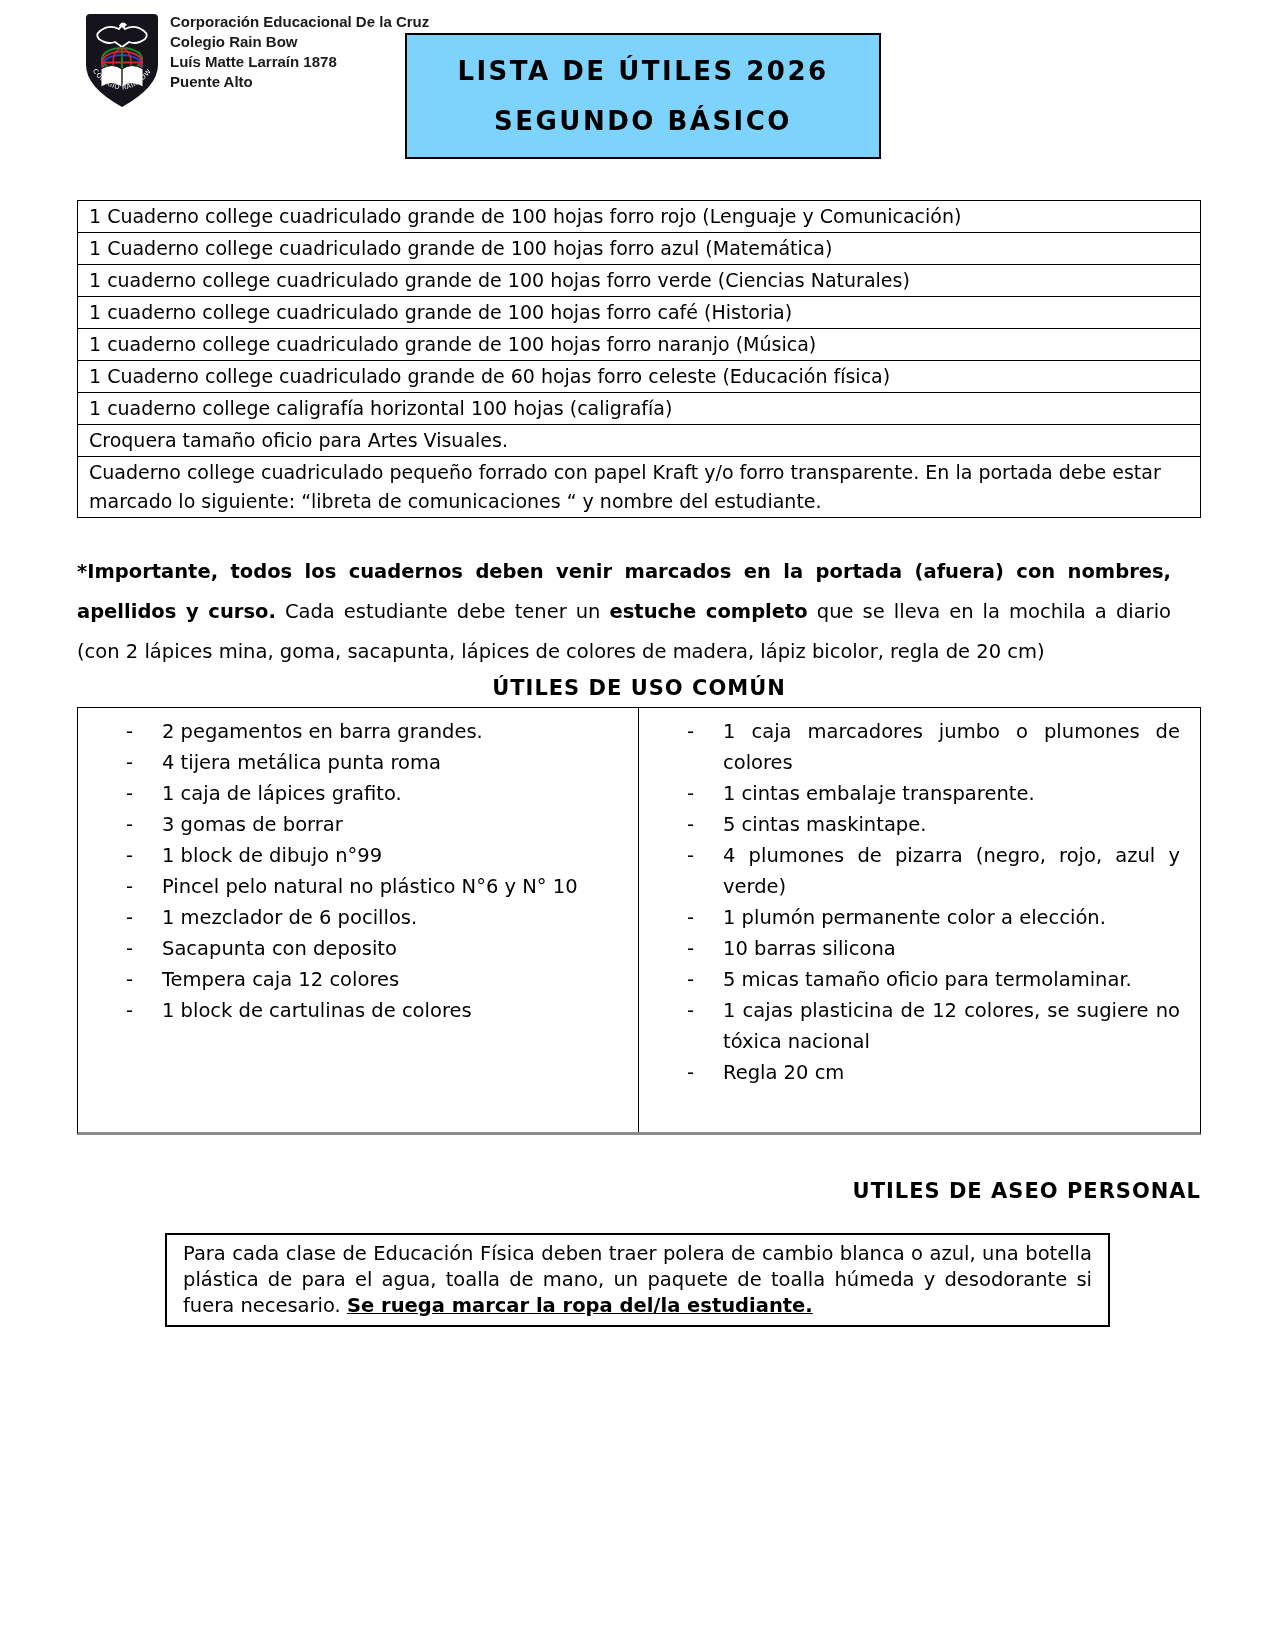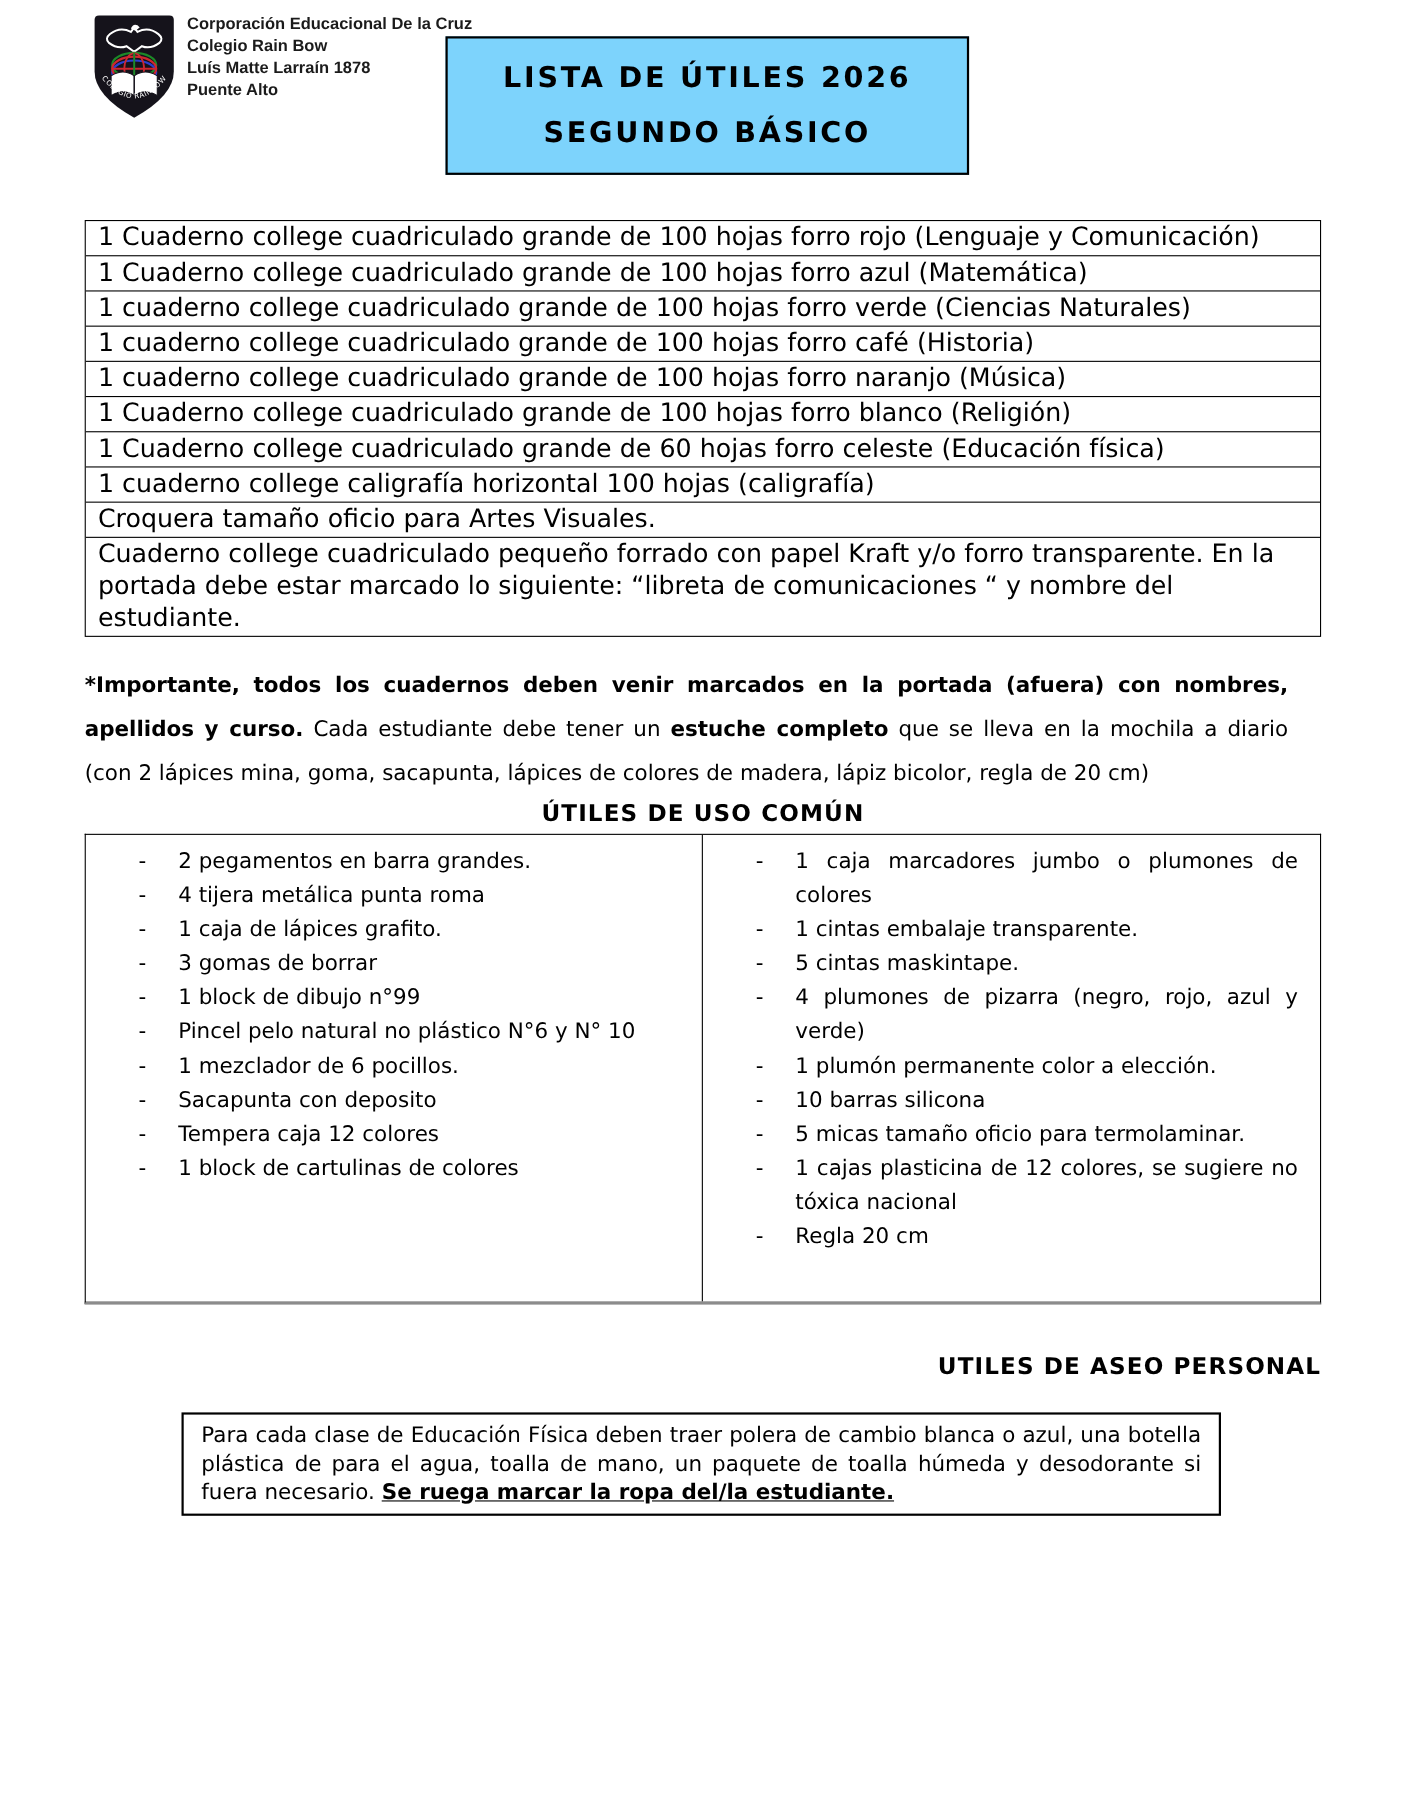--- a/index.html
+++ b/index.html
@@ -21,26 +21,26 @@
     justify-content:space-evenly;align-items:center;text-align:center;
     background:#7dd3fc;
   }
   .title-line{font-weight:bold;font-size:26px;letter-spacing:2.5px;white-space:nowrap;}
   
   .content{margin:0 74px 0 77px;} 
   
   .t1{border:1.5px solid #000;}
   .t1-row{
     border-bottom:1.5px solid #000;padding:1px 11px;
-    font-size:23px;line-height:29px;
+    font-size:19px;line-height:29px;
   }
   .t1-row:last-child{border-bottom:none;}
   
   .note{
-    margin:24px 0 0;padding-right:30px;
+    margin:34px 0 0;padding-right:30px;
     font-size:19.5px;line-height:40px;text-align:justify;
   }
   .bold{font-weight:bold;}
   
   .section-heading{
     text-align:center;font-size:21px;font-weight:bold;
     line-height:28px;letter-spacing:1px;
   }
   .h-common{margin-top:2px;}
   .h-aseo{margin-top:42px;text-align:right;}
@@ -115,21 +115,20 @@
 
   <div class="content">
 
     <div class="t1">
 
     <div class="t1-row">1 Cuaderno college cuadriculado grande de 100 hojas forro rojo (Lenguaje y Comunicación)</div>
         <div class="t1-row">1 Cuaderno college cuadriculado grande de 100 hojas forro azul (Matemática)</div>
         <div class="t1-row">1 cuaderno college cuadriculado grande de 100 hojas forro verde (Ciencias Naturales)</div>
         <div class="t1-row">1 cuaderno college cuadriculado grande de 100 hojas forro café (Historia)</div>
         <div class="t1-row">1 cuaderno college cuadriculado grande de 100 hojas forro naranjo (Música)</div>
-        <div class="t1-row">1 Cuaderno college cuadriculado grande de 100 hojas forro blanco (Religión)</div>
         <div class="t1-row">1 Cuaderno college cuadriculado grande de 60 hojas forro celeste (Educación física)</div>
         <div class="t1-row">1 cuaderno college caligrafía horizontal 100 hojas (caligrafía)</div>
         <div class="t1-row">Croquera tamaño oficio para Artes Visuales.</div>
         <div class="t1-row">Cuaderno college cuadriculado pequeño forrado con papel Kraft y/o forro transparente. En la portada debe estar marcado lo siguiente:  “libreta de comunicaciones “ y nombre del estudiante.</div>
       </div>
 
     <p class="note">
       <span class="bold">*Importante, todos los cuadernos deben venir marcados en la portada (afuera) con nombres, apellidos y curso.</span><span> Cada estudiante debe tener un </span><span class="bold">estuche completo</span><span> que se lleva en la mochila a diario (con 2 lápices mina, goma, sacapunta, lápices de colores de madera, lápiz bicolor, regla de 20 cm)</span>
     </p>
 

